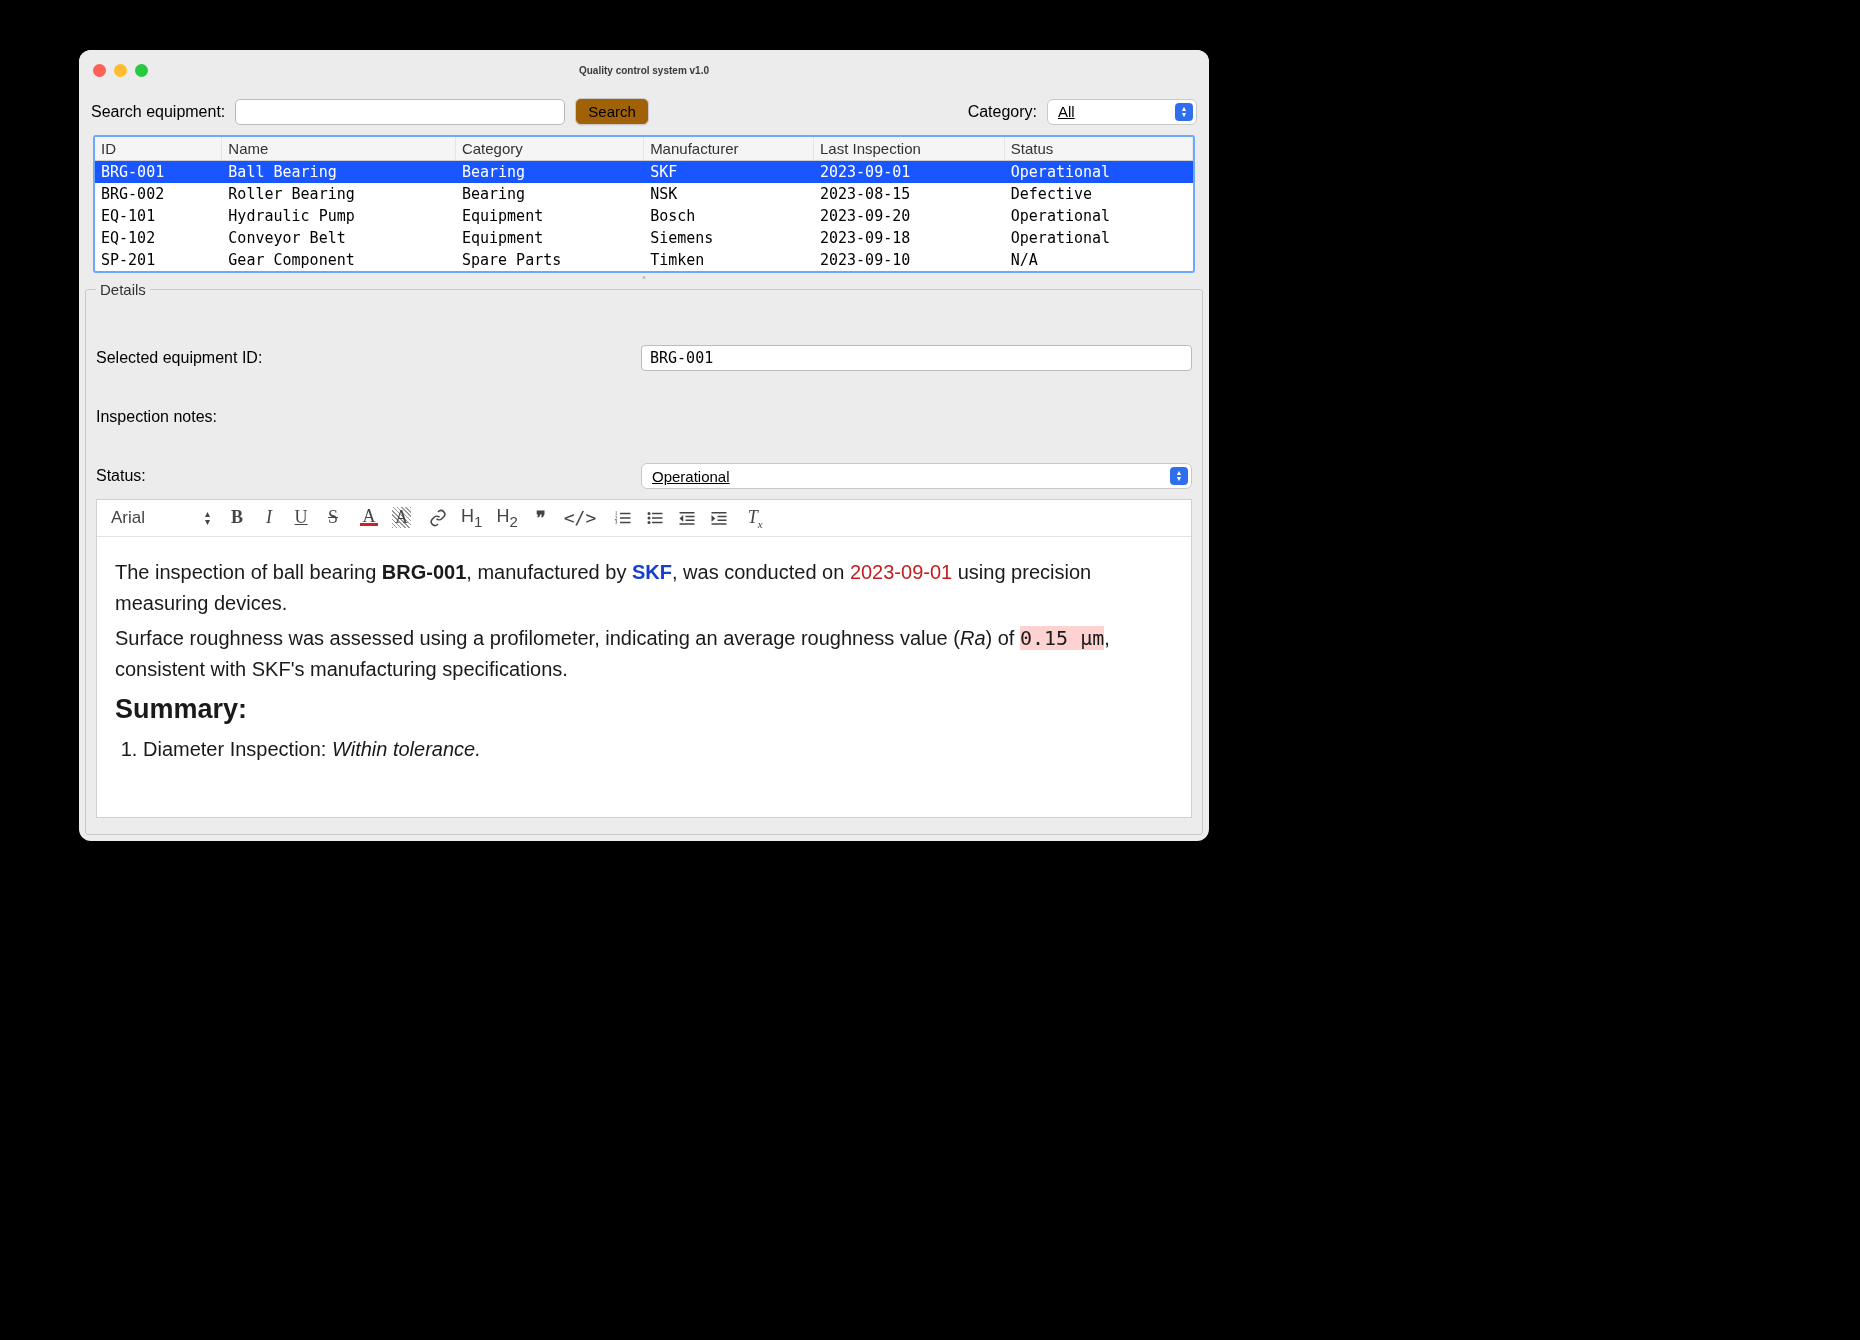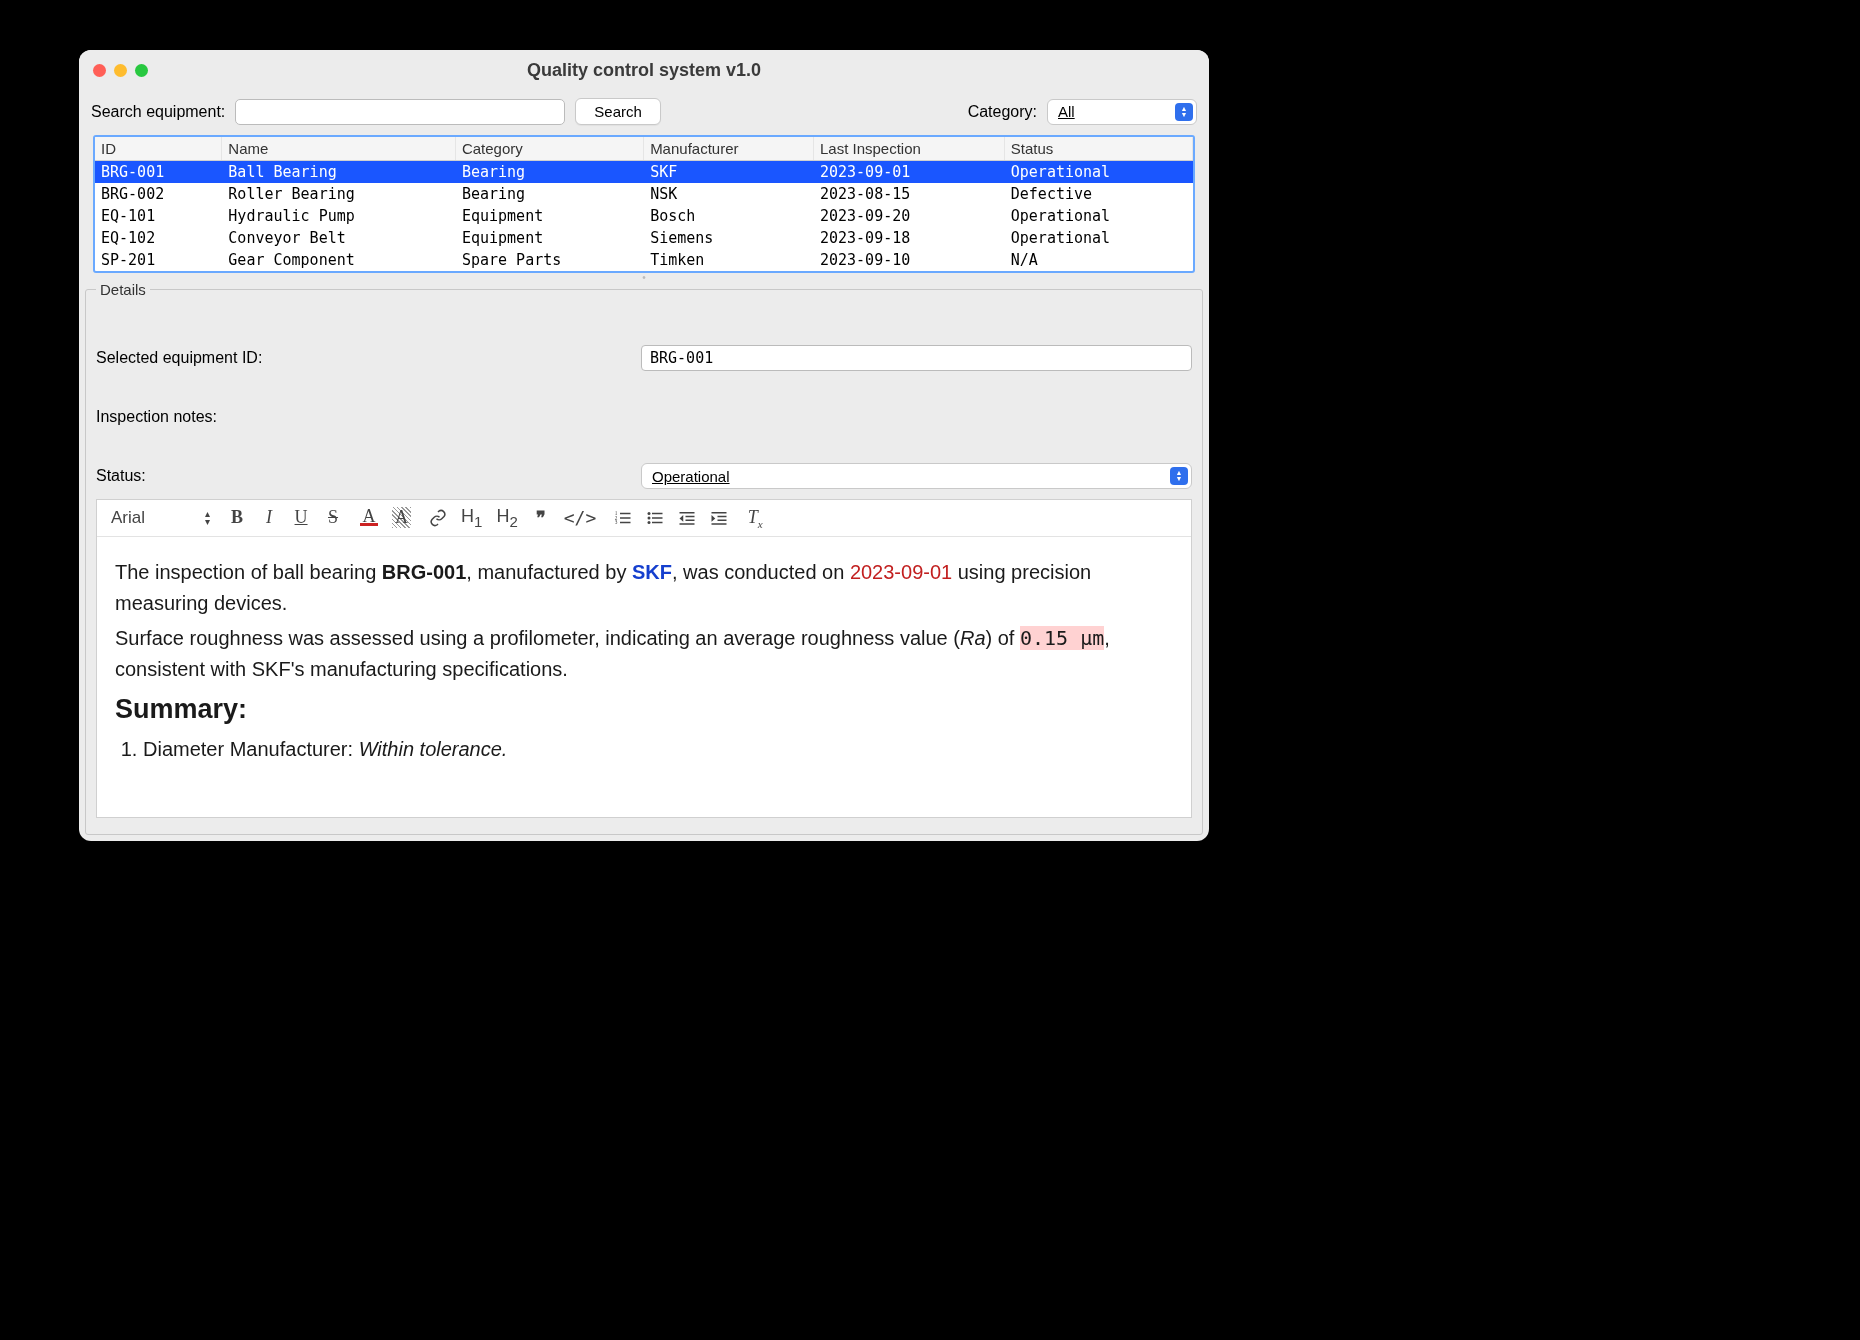--- a/index.html
+++ b/index.html
@@ -39,21 +39,21 @@
     display: inline-block;
   }
   .close-dot { background: #ff5f57; }
   .min-dot { background: #febc2e; }
   .zoom-dot { background: #28c840; }
   .title {
     position: absolute;
     left: 0; right: 0;
     text-align: center;
     font-weight: 600;
-    font-size: 18px;
+    font-size: 10px;
     color: #3a3a3a;
     pointer-events: none;
   }
   .toolbar {
     display: flex;
     align-items: center;
     gap: 10px;
     padding: 8px 12px 10px 12px;
     font-size: 16px;
   }
@@ -61,24 +61,24 @@
   .search-input {
     flex: 0 0 330px;
     height: 26px;
     border: 1px solid #bbb;
     border-radius: 5px;
     background: #fff;
     padding: 2px 6px;
     font-size: 14px;
   }
   .btn {
-    background: #ffffff;
+    background: #a16207;
     border: 1px solid #c9c9c9;
     border-radius: 6px;
-    padding: 4px 18px;
+    padding: 4px 12px;
     font-size: 15px;
     cursor: pointer;
     box-shadow: 0 1px 1px rgba(0,0,0,.05);
   }
   .spacer { flex: 1; }
   .select-wrap {
     position: relative;
     display: inline-flex;
     align-items: center;
     background: #fff;
@@ -400,18 +400,18 @@
 
       <div class="editor-body">
         <p>
           <span>The inspection of ball bearing </span><span class="b">BRG-001</span><span>, manufactured by </span><span class="skf">SKF</span><span>, was conducted on </span><span class="date">2023-09-01</span><span> using precision measuring devices.</span>
         </p>
         <p>
           <span>Surface roughness was assessed using a profilometer, indicating an average roughness value (</span><span class="ra">Ra</span><span>) of </span><span class="hl-pink">0.15 µm</span><span>, consistent with SKF's manufacturing specifications.</span>
         </p>
         <p class="summary-h">Summary:</p>
         <ol class="summary">
-          <li><span>Diameter Manufacturer: </span><span class="it">Within tolerance.</span></li>
+          <li><span>Diameter Inspection: </span><span class="it">Within tolerance.</span></li>
         </ol>
       </div>
     </div>
   </fieldset>
 </div>
 
 </body></html>

